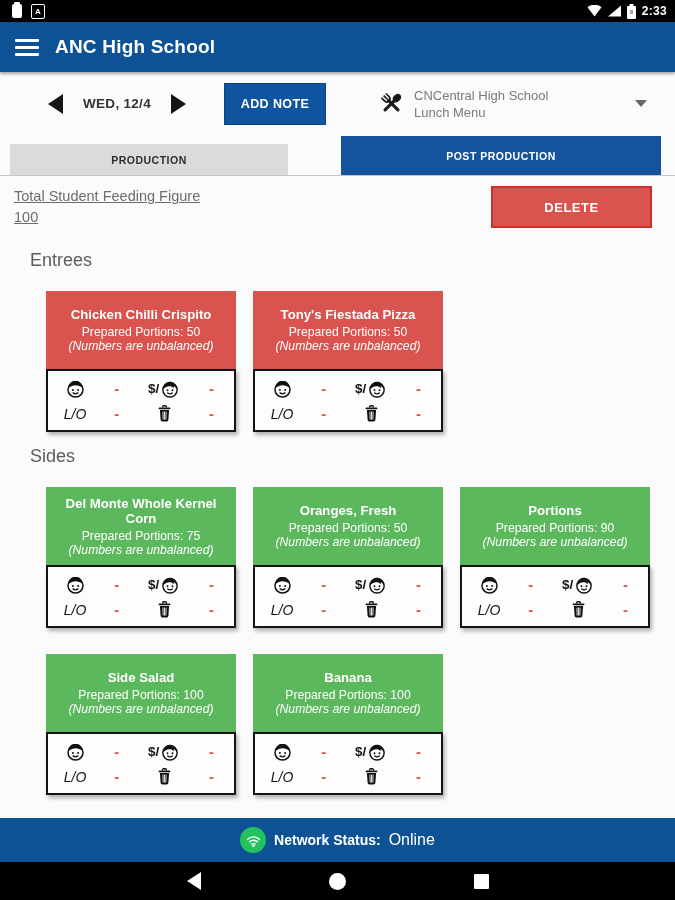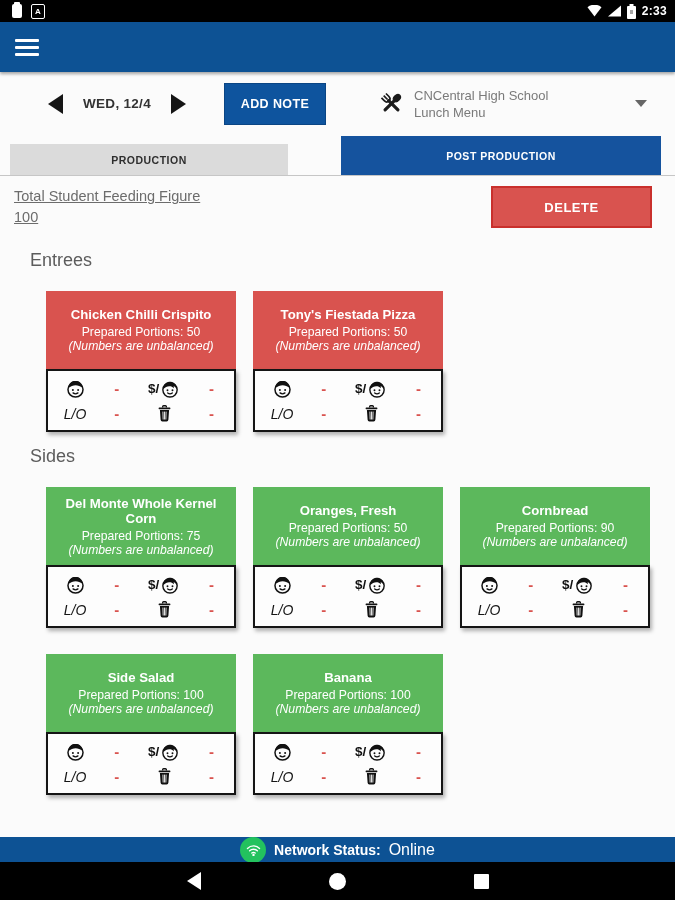--- a/index.html
+++ b/index.html
@@ -52,21 +52,21 @@
   .card-name{font-size:13.2px;font-weight:bold;line-height:15.5px;}
   .card-portions{font-size:12.2px;margin-top:2px;}
   .card-note{font-size:12.2px;font-style:italic;}
   .card-foot{border:2px solid #151515;background:#fdfdfd;box-shadow:2px 3px 4px rgba(0,0,0,.3);display:grid;grid-template-columns:1fr .8fr 1.25fr .8fr;row-gap:5px;align-items:center;justify-items:center;padding:7px 4px;}
   .dash{color:#d9534f;font-weight:bold;font-size:15px;cursor:pointer;}
   .money-cell{display:flex;align-items:center;gap:1px;font-size:13.5px;font-weight:bold;color:#111;}
   .lo-label{font-style:italic;font-size:14px;color:#151515;}
   .icon-cell{line-height:0;}
 
   
-  .network-bar{position:absolute;bottom:38px;left:0;right:0;height:25px;background:#0d5294;display:flex;align-items:center;justify-content:center;gap:8px;color:#fff;}
+  .network-bar{position:absolute;bottom:38px;left:0;right:0;height:44px;background:#0d5294;display:flex;align-items:center;justify-content:center;gap:8px;color:#fff;}
   .net-dot{width:26px;height:26px;border-radius:50%;background:#23c25e;display:flex;align-items:center;justify-content:center;}
   .net-label{font-size:14px;font-weight:bold;}
   .net-value{font-size:16px;}
 
   
   .nav-bar{position:absolute;bottom:0;left:0;right:0;height:38px;background:#000;display:flex;align-items:center;justify-content:center;gap:128px;}
   .nav-back{width:0;height:0;border-top:9px solid transparent;border-bottom:9px solid transparent;border-right:14px solid #fff;cursor:pointer;}
   .nav-home{width:17px;height:17px;border-radius:50%;background:#fff;cursor:pointer;}
   .nav-recents{width:15px;height:15px;background:#fff;border-radius:1px;cursor:pointer;}
 </style>
@@ -95,20 +95,21 @@
       <span class="sb-time">2:33</span>
     </div>
   </div>
 
   <div class="app-bar">
     <div class="hamburger">
         <div></div>
         <div></div>
         <div></div>
       </div>
+    <div class="app-title">ANC High School</div>
   </div>
 
   <div class="toolbar">
     <div class="arr arr-left"></div>
     <div class="date-label">WED, 12/4</div>
     <div class="arr arr-right"></div>
     <div class="add-note-btn">ADD NOTE</div>
     <div class="menu-select">
       <svg viewBox="0 0 24 24" width="27" height="27">
         <g stroke="#1a1a1a" fill="#1a1a1a">
@@ -304,21 +305,21 @@
                   <path d="M9.6 4.4 V3.4 A1.2 1.2 0 0 1 10.8 2.2 H13.2 A1.2 1.2 0 0 1 14.4 3.4 V4.4" fill="none" stroke="#111" stroke-width="1.6"></path>
                   <line x1="10" y1="9.6" x2="10.3" y2="19.6" stroke="#fff" stroke-width="1.1"></line>
                   <line x1="12" y1="9.6" x2="12" y2="19.6" stroke="#fff" stroke-width="1.1"></line>
                   <line x1="14" y1="9.6" x2="13.7" y2="19.6" stroke="#fff" stroke-width="1.1"></line>
                 </svg></div>
               <div class="dash">-</div>
             </div>
           </div>
           <div class="card">
             <div class="card-head" style="background-color: rgb(92, 184, 92);">
-              <div class="card-name">Cornbread</div>
+              <div class="card-name">Portions</div>
               <div class="card-portions">Prepared Portions: 90</div>
               <div class="card-note">(Numbers are unbalanced)</div>
             </div>
             <div class="card-foot">
               <div class="icon-cell"><svg viewBox="0 0 24 24" width="21" height="21">
                   <circle cx="12" cy="13.2" r="8.6" fill="none" stroke="#111" stroke-width="1.7"></circle>
                   <path d="M3.8 11.5 C4.6 4.8 9 3 12 3.4 C15 3 19.4 4.8 20.2 11.5 C17.5 9.2 14.8 8.2 12.2 8.2 C9.4 8.2 6.4 9.3 3.8 11.5 Z" fill="#111"></path>
                   <circle cx="9" cy="13.6" r="1.15" fill="#111"></circle>
                   <circle cx="15" cy="13.6" r="1.15" fill="#111"></circle>
                   <path d="M9.2 17 Q12 19.2 14.8 17" fill="none" stroke="#111" stroke-width="1.5" stroke-linecap="round"></path>

